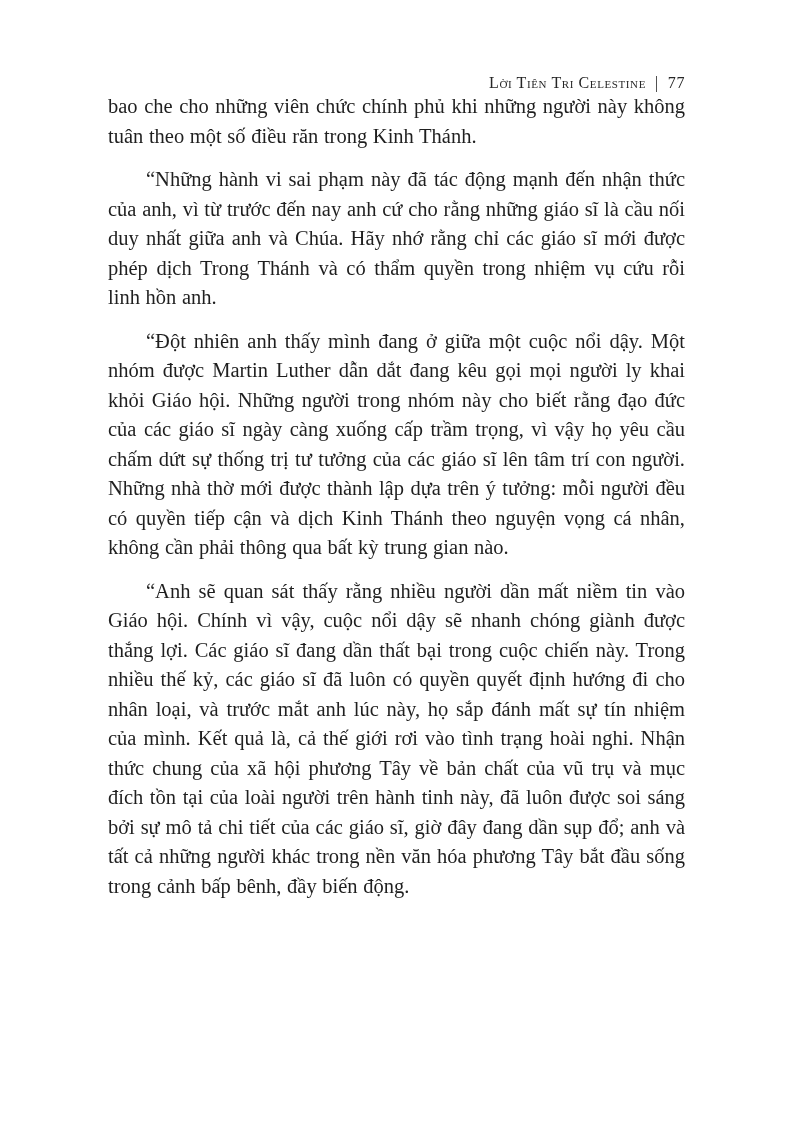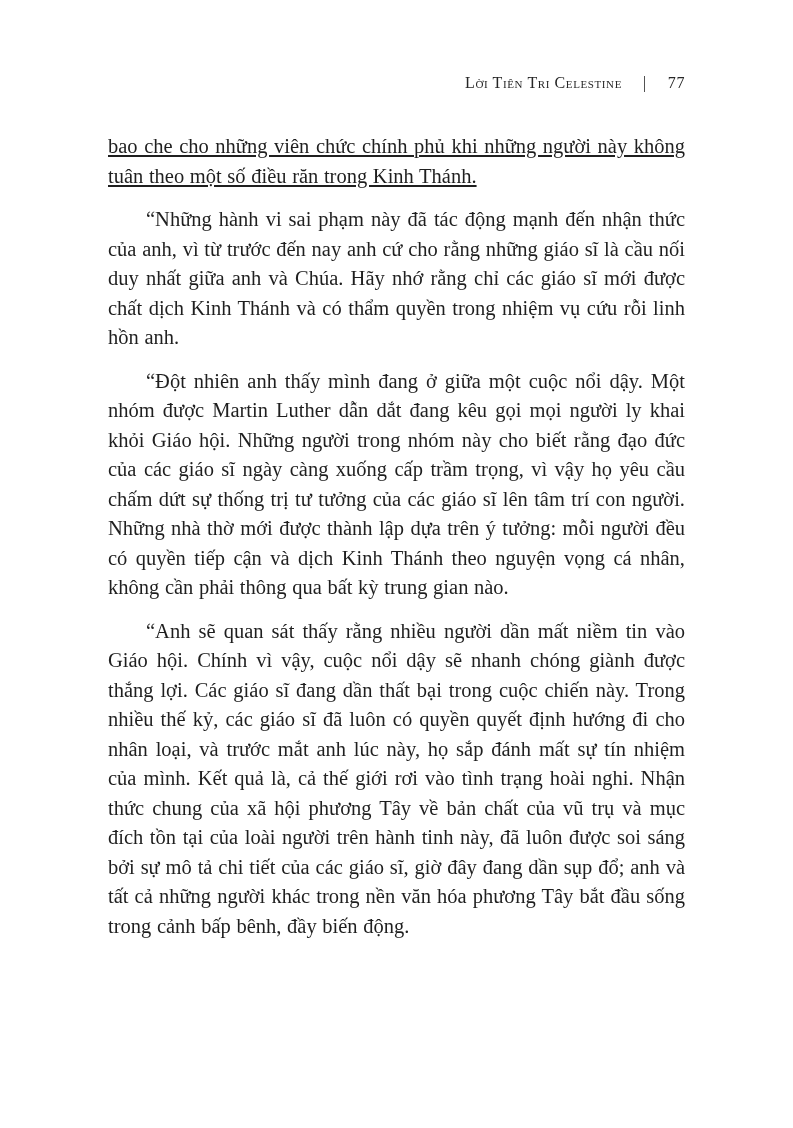--- a/index.html
+++ b/index.html
@@ -16,58 +16,56 @@
     position: relative;
     width: 793px;
     height: 1128px;
     background: #ffffff;
     padding: 74px 108px 40px 108px;
   }
   .running-head {
     display: flex;
     justify-content: flex-end;
     align-items: flex-end;
-    gap: 18px;
+    gap: 6px;
     font-size: 16px;
     color: #262626;
-    margin-bottom: 40px;
     letter-spacing: 0.6px;
   }
   .running-title {
     font-variant: small-caps;
   }
   .rh-sep {
     padding: 0 3px;
     color: #262626;
   }
   .body-text p {
     margin: 0 0 14px 0;
     font-size: 20.5px;
     line-height: 29.5px;
     text-align: justify;
     text-indent: 38px;
     color: #1f1f1f;
     word-spacing: 0.5px;
   }
   .body-text p.no-indent {
     text-indent: 0;
-    text-decoration: underline;
   }
 </style>
 </head>
 <body>
 
 <div class="page">
 
   <div class="running-head">
     <span class="running-title">Lời Tiên Tri Celestine</span>
     <span class="rh-sep">|</span>
     <span class="page-number">77</span>
   </div>
 
   <div class="body-text">
     <p class="no-indent">bao che cho những viên chức chính phủ khi những người này không tuân theo một số điều răn trong Kinh Thánh.</p>
-    <p>“Những hành vi sai phạm này đã tác động mạnh đến nhận thức của anh, vì từ trước đến nay anh cứ cho rằng những giáo sĩ là cầu nối duy nhất giữa anh và Chúa. Hãy nhớ rằng chỉ các giáo sĩ mới được chất dịch Kinh Thánh và có thẩm quyền trong nhiệm vụ cứu rỗi linh hồn anh.</p>
+    <p>“Những hành vi sai phạm này đã tác động mạnh đến nhận thức của anh, vì từ trước đến nay anh cứ cho rằng những giáo sĩ là cầu nối duy nhất giữa anh và Chúa. Hãy nhớ rằng chỉ các giáo sĩ mới được phép dịch Trong Thánh và có thẩm quyền trong nhiệm vụ cứu rỗi linh hồn anh.</p>
     <p>“Đột nhiên anh thấy mình đang ở giữa một cuộc nổi dậy. Một nhóm được Martin Luther dẫn dắt đang kêu gọi mọi người ly khai khỏi Giáo hội. Những người trong nhóm này cho biết rằng đạo đức của các giáo sĩ ngày càng xuống cấp trầm trọng, vì vậy họ yêu cầu chấm dứt sự thống trị tư tưởng của các giáo sĩ lên tâm trí con người. Những nhà thờ mới được thành lập dựa trên ý tưởng: mỗi người đều có quyền tiếp cận và dịch Kinh Thánh theo nguyện vọng cá nhân, không cần phải thông qua bất kỳ trung gian nào.</p>
     <p>“Anh sẽ quan sát thấy rằng nhiều người dần mất niềm tin vào Giáo hội. Chính vì vậy, cuộc nổi dậy sẽ nhanh chóng giành được thắng lợi. Các giáo sĩ đang dần thất bại trong cuộc chiến này. Trong nhiều thế kỷ, các giáo sĩ đã luôn có quyền quyết định hướng đi cho nhân loại, và trước mắt anh lúc này, họ sắp đánh mất sự tín nhiệm của mình. Kết quả là, cả thế giới rơi vào tình trạng hoài nghi. Nhận thức chung của xã hội phương Tây về bản chất của vũ trụ và mục đích tồn tại của loài người trên hành tinh này, đã luôn được soi sáng bởi sự mô tả chi tiết của các giáo sĩ, giờ đây đang dần sụp đổ; anh và tất cả những người khác trong nền văn hóa phương Tây bắt đầu sống trong cảnh bấp bênh, đầy biến động.</p>
   </div>
 
 </div>
 
 </body></html>

